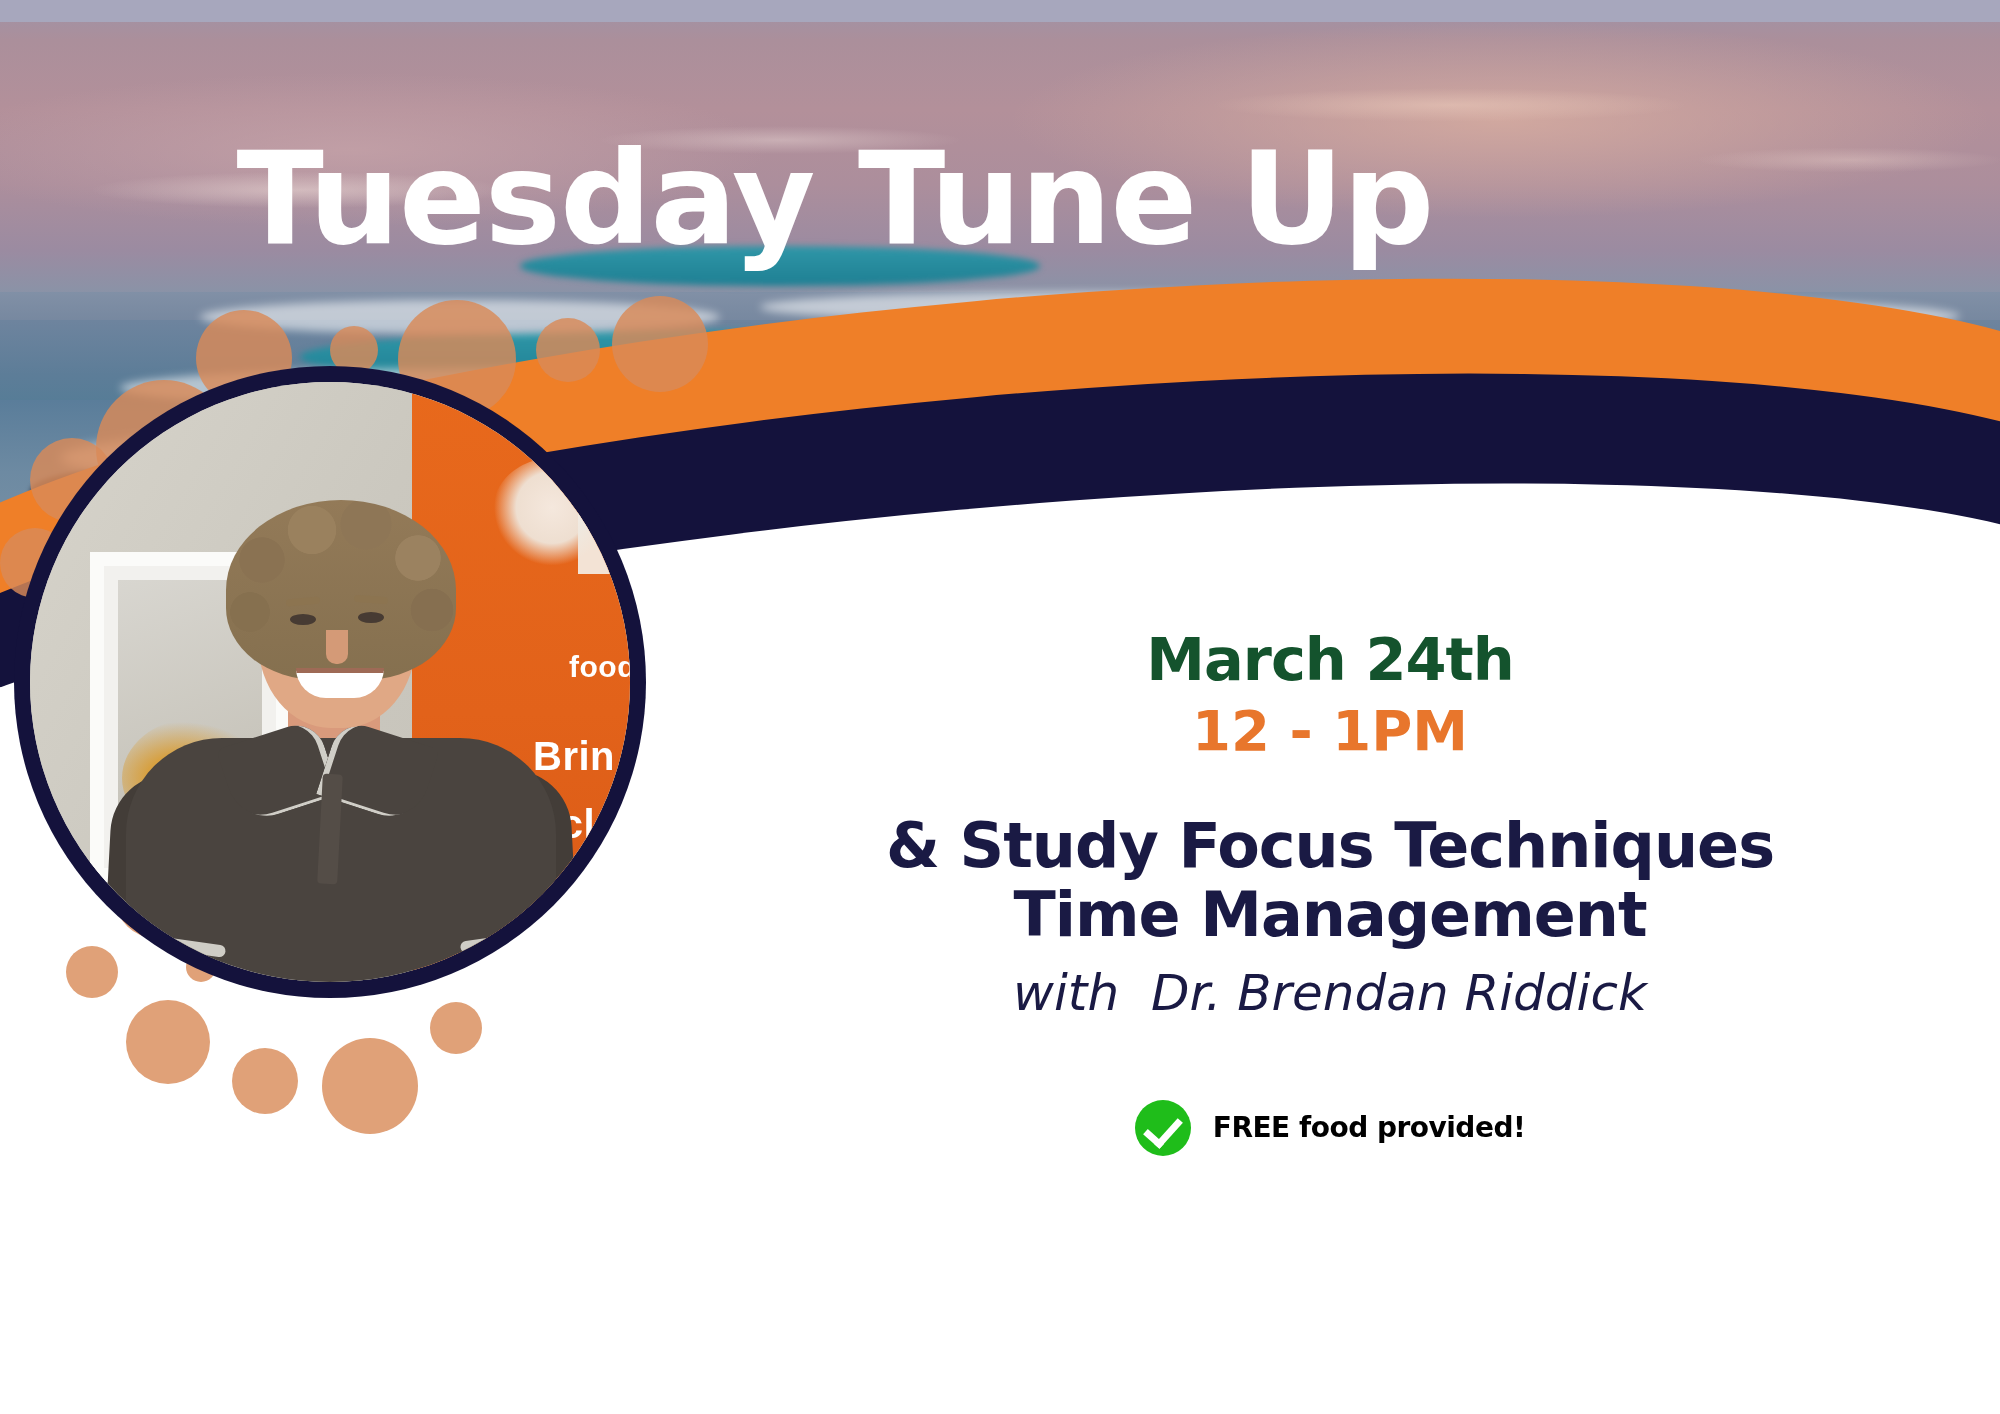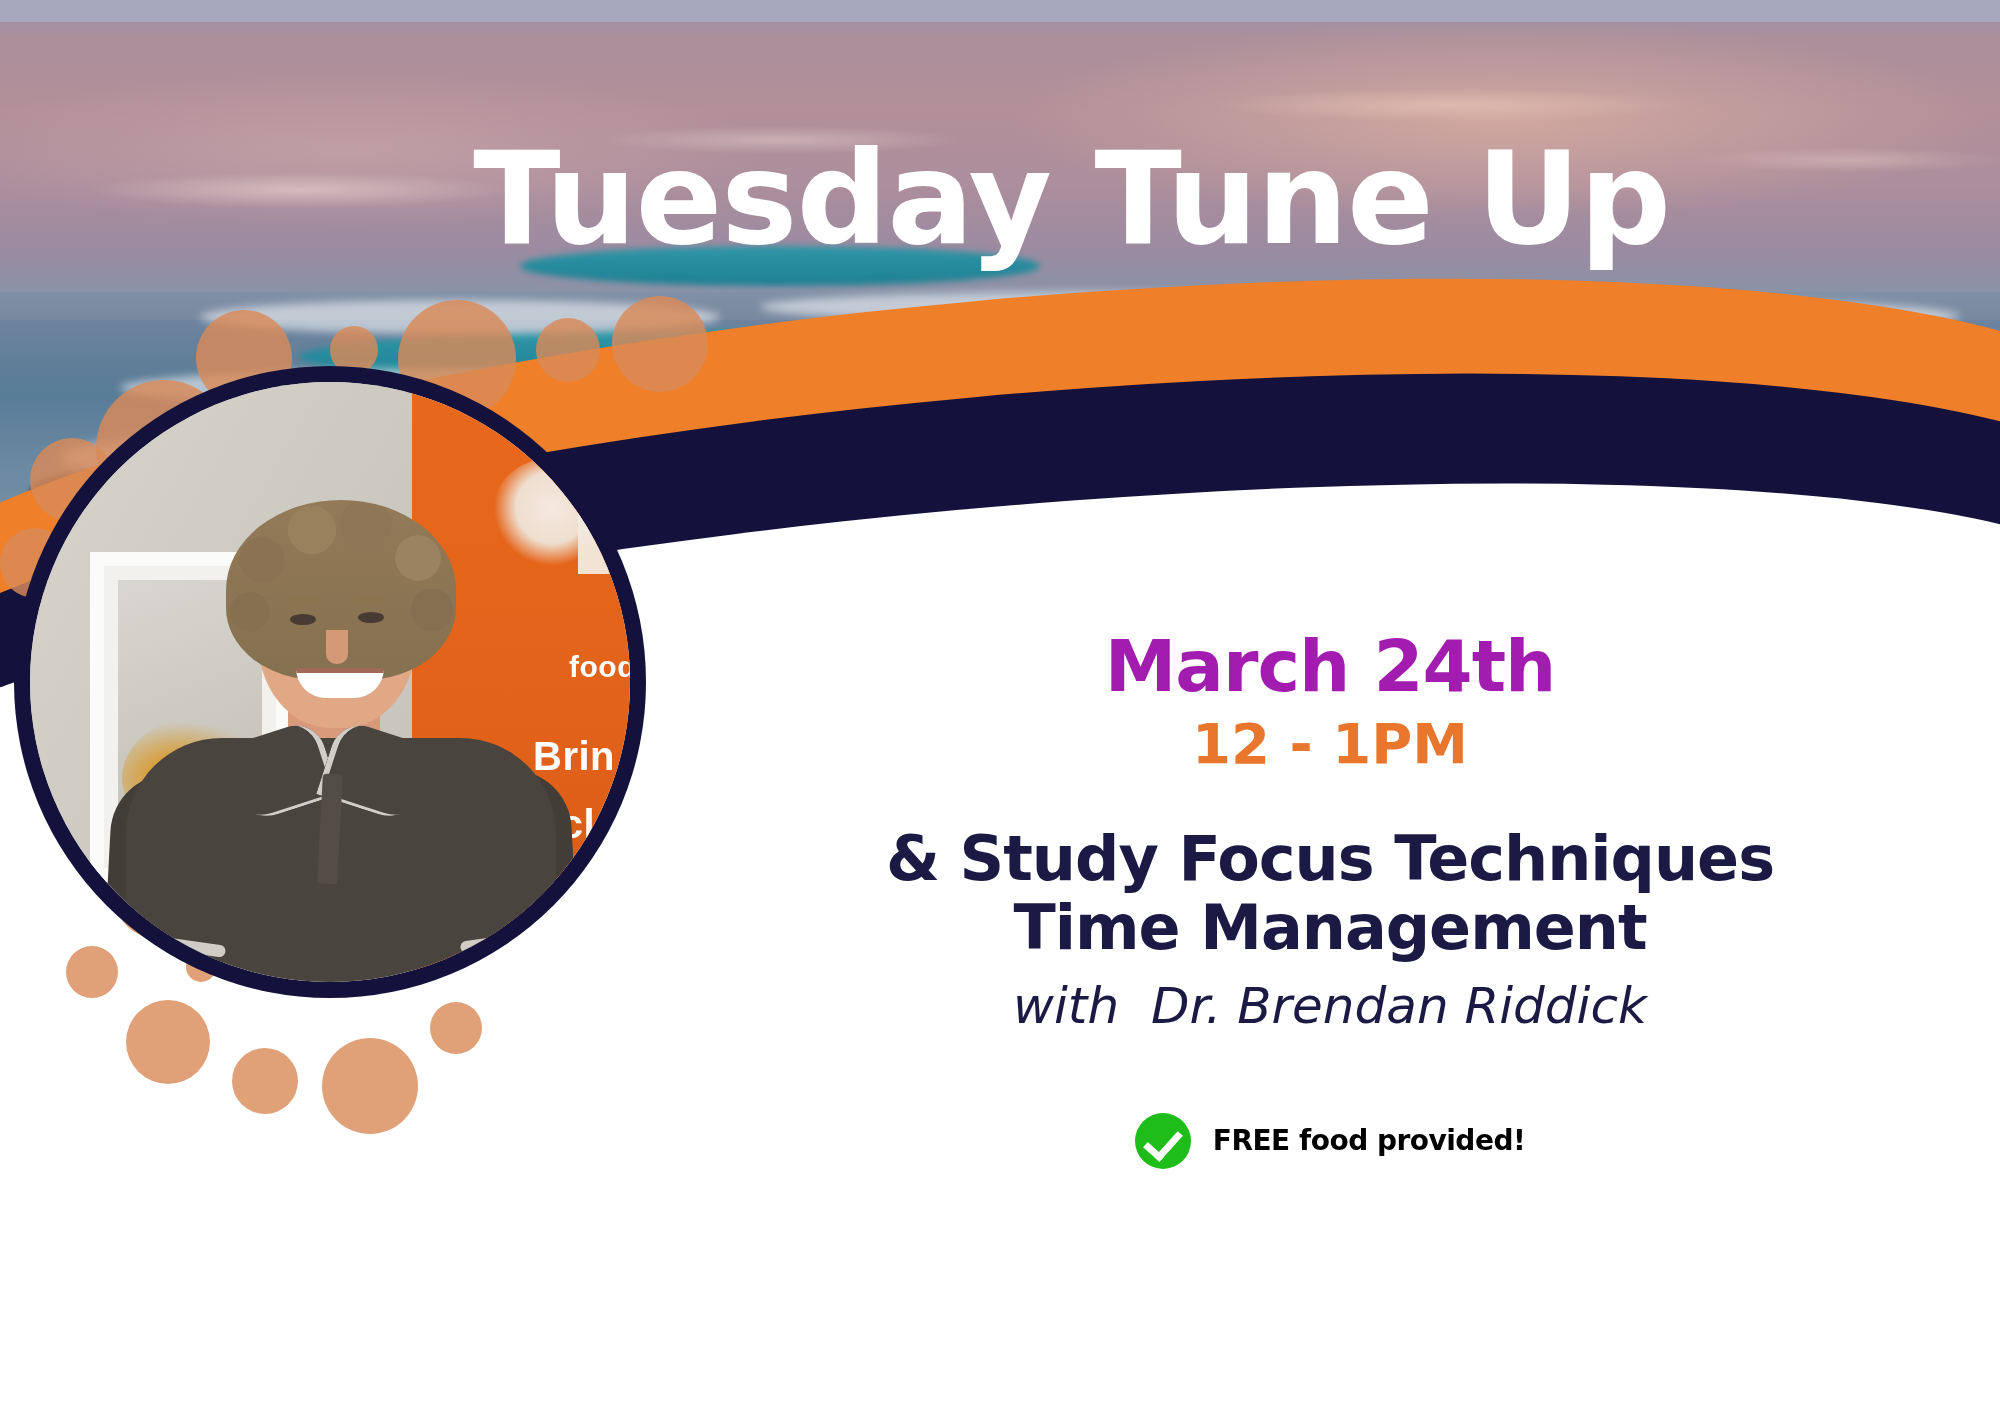--- a/index.html
+++ b/index.html
@@ -358,21 +358,21 @@
     border-top: 5px solid #9e6a56;
     box-sizing: border-box;
   }
 
   
   .headline {
     position: absolute;
     left: 0;
     top: 132px;
     width: 1670px;
-    text-align: right;
+    text-align: center;
     z-index: 30;
     color: #ffffff;
     font-family: "DejaVu Sans", sans-serif;
     font-weight: bold;
     font-size: 128px;
     letter-spacing: -1px;
     line-height: 1.05;
   }
 
   
@@ -380,22 +380,22 @@
     position: absolute;
     left: 780px;
     top: 630px;
     width: 1100px;
     z-index: 30;
     text-align: center;
   }
   .date-line {
     font-family: "DejaVu Sans", sans-serif;
     font-weight: bold;
-    font-size: 72px;
-    color: #a21caf;
+    font-size: 59px;
+    color: #14532d;
     line-height: 1;
     letter-spacing: -1px;
   }
   .time-line {
     font-family: "DejaVu Sans", sans-serif;
     font-weight: bold;
     font-size: 56px;
     color: #e8762c;
     line-height: 1;
     margin-top: 14px;

